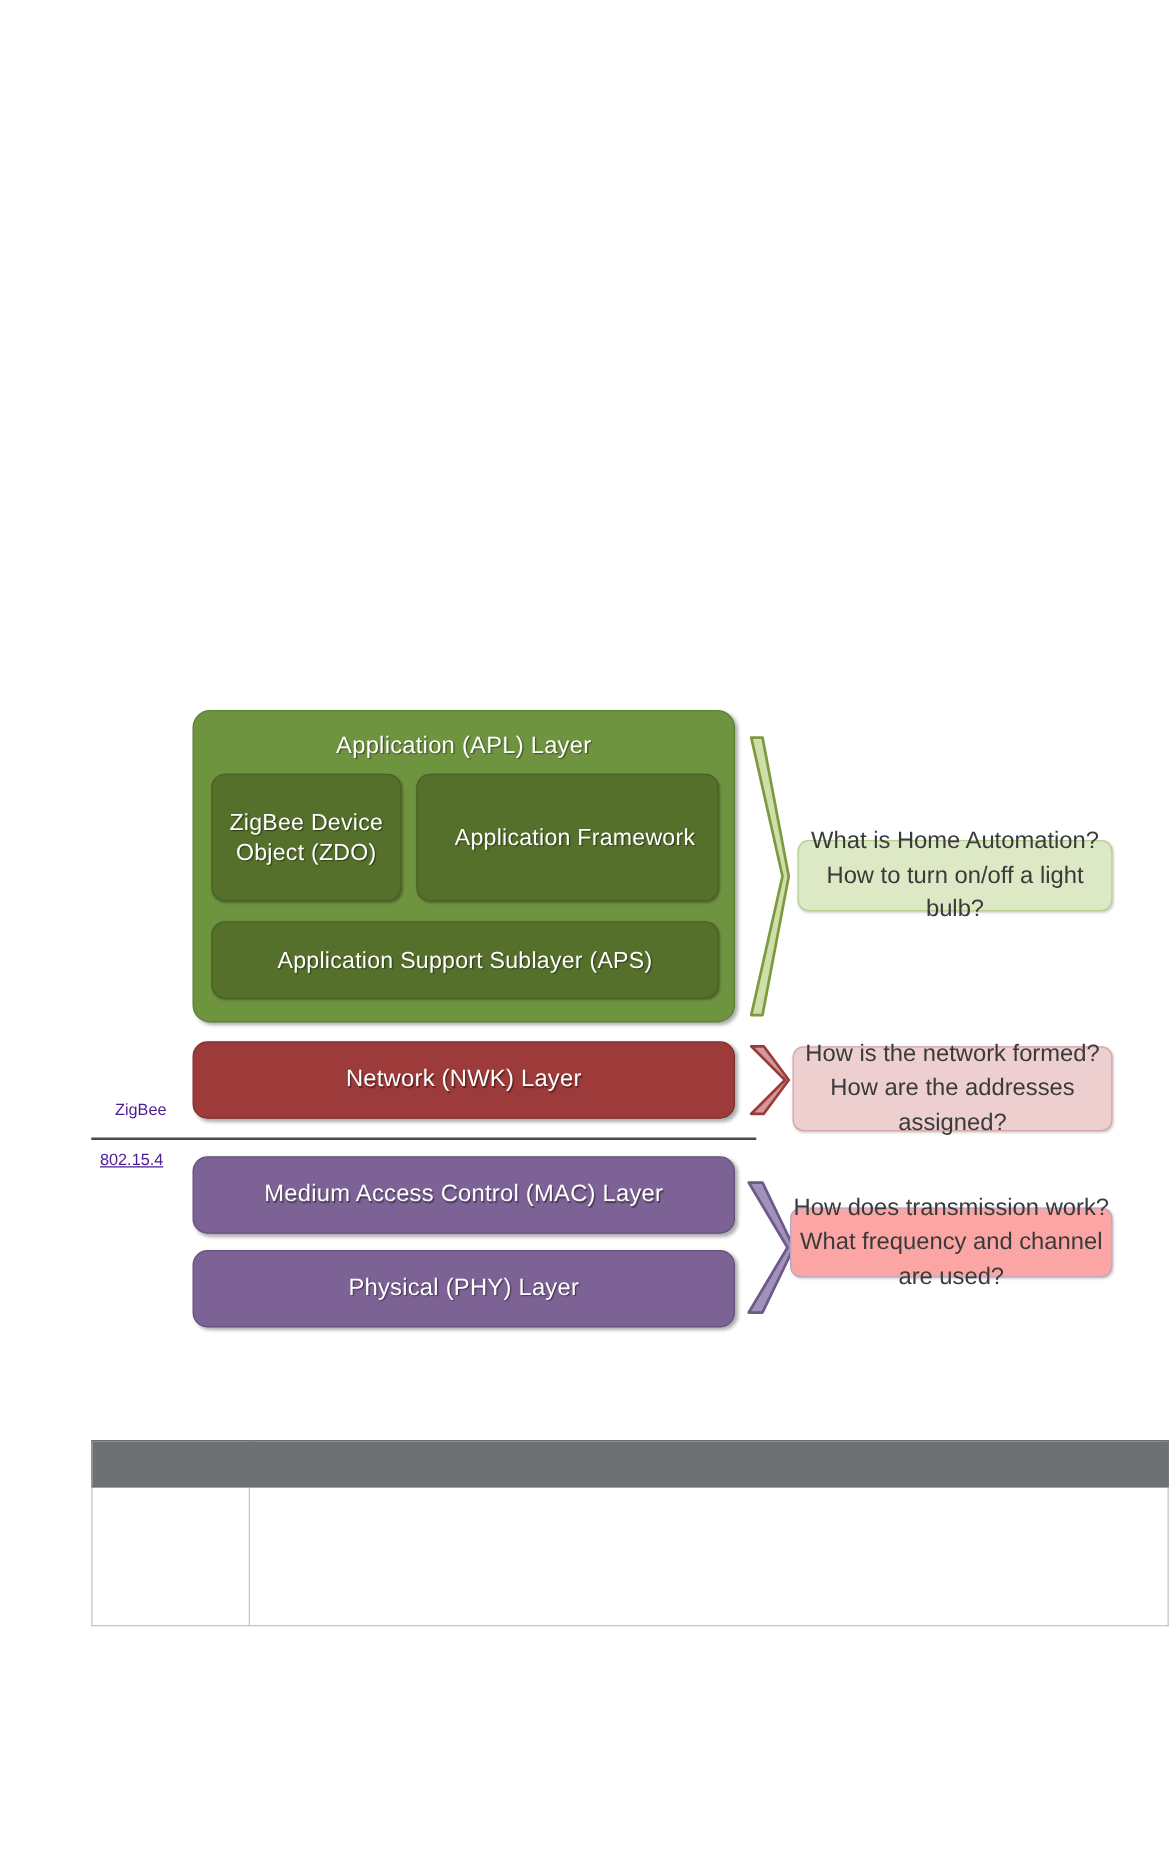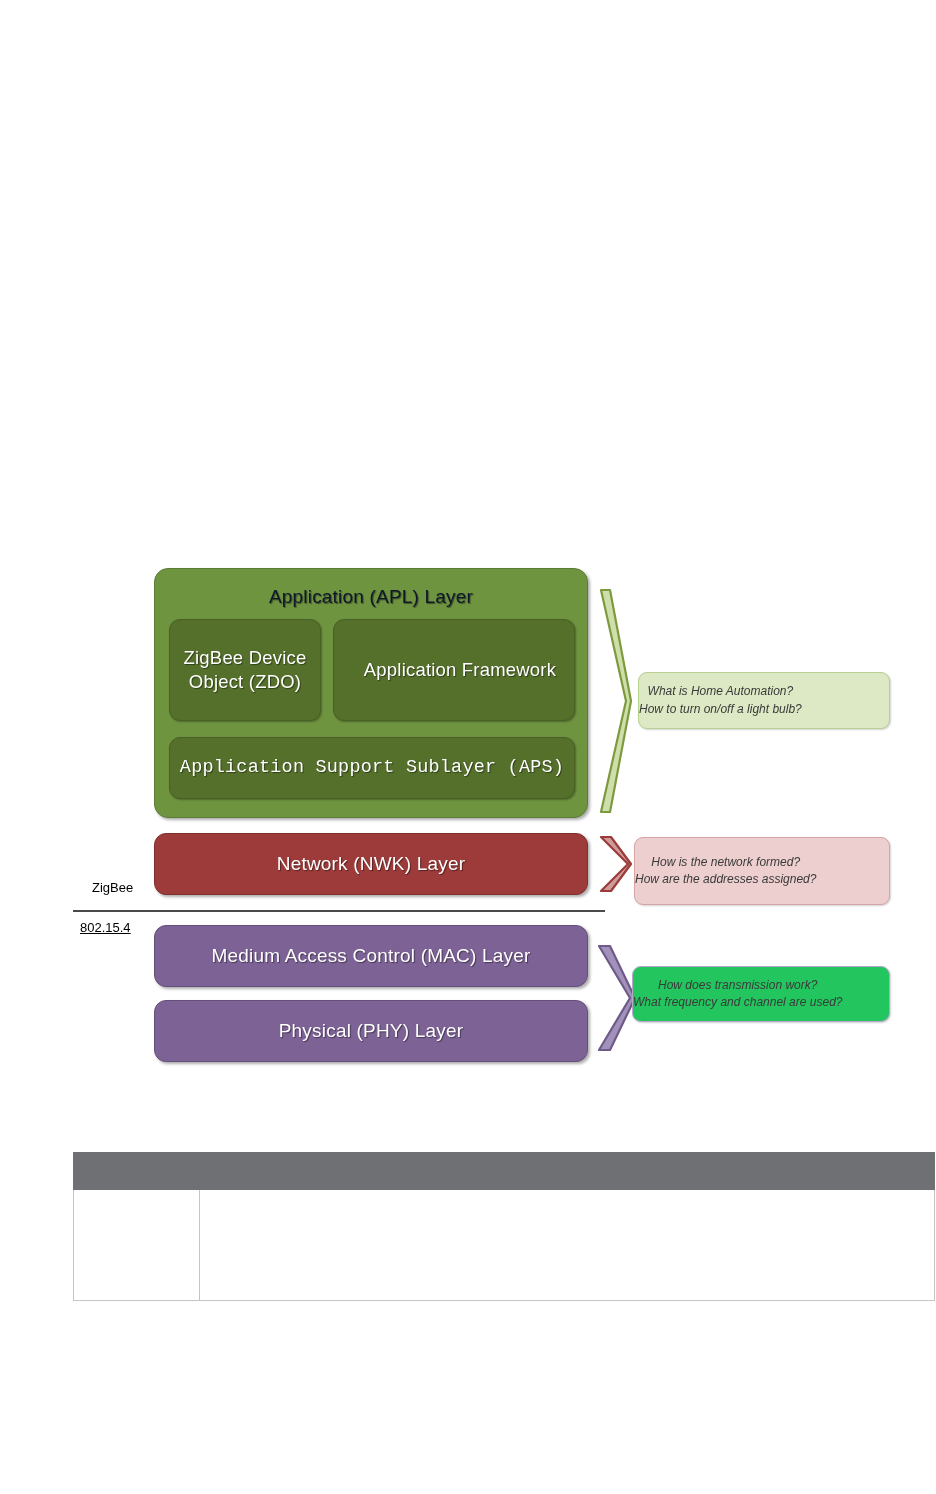--- a/index.html
+++ b/index.html
@@ -40,21 +40,21 @@
     border-radius: 14px;
     background: #6f9440;
     border: 1px solid #5c7c34;
     box-shadow: 2px 2px 3px rgba(0,0,0,.32);
   }
   #apl-title {
     position: absolute;
     left: 0; right: 0;
     top: 16px;
     text-align: center;
-    color: #0f172a;
+    color: #ffffff;
     font-size: 19px;
     text-shadow: 1px 1px 1px rgba(0,0,0,.45);
   }
 
   .apl-sub {
     position: absolute;
     box-sizing: border-box;
     background: #55702b;
     border: 1px solid #4a6125;
     border-radius: 11px;
@@ -63,21 +63,21 @@
     align-items: center;
     justify-content: center;
     text-align: center;
     font-size: 18.5px;
     line-height: 1.3;
     text-shadow: 1px 1px 1px rgba(0,0,0,.45);
     box-shadow: 1px 1px 2px rgba(0,0,0,.3);
   }
   #zdo-box      { left: 14px;  top: 50px; width: 152px; height: 102px; }
   #framework-box{ left: 178px; top: 50px; width: 242px; height: 102px; padding-left: 12px; }
-  #aps-box      { left: 14px;  top: 168px; width: 406px; height: 62px; font-family: Liberation Mono, monospace; }
+  #aps-box      { left: 14px;  top: 168px; width: 406px; height: 62px; }
 
   
   #nwk-box {
     left: 154px; top: 833px; width: 434px; height: 62px;
     background: #9c3b3a;
     border: 1px solid #7e2f2e;
     box-shadow: 2px 2px 3px rgba(0,0,0,.32);
   }
   
   #mac-box {
@@ -91,21 +91,21 @@
     left: 154px; top: 1000px; width: 434px; height: 62px;
     background: #7d6296;
     border: 1px solid #66507b;
     box-shadow: 2px 2px 3px rgba(0,0,0,.32);
   }
 
   
   .side-label {
     position: absolute;
     font-size: 13px;
-    color: #000000;
+    color: #4c1d95;
     white-space: nowrap;
   }
   #label-zigbee   { left: 92px; top: 880px; }
   #label-802154   { left: 80px; top: 920px; text-decoration: underline; }
   #standard-divider {
     position: absolute;
     left: 73px; top: 910px;
     width: 532px; height: 2px;
     background: #4a4a4a;
   }
@@ -114,42 +114,41 @@
   .chevron { position: absolute; }
   .chevron svg { display: block; overflow: visible; }
 
   
   .callout {
     position: absolute;
     box-sizing: border-box;
     border-radius: 9px;
     display: flex;
     align-items: center;
-    justify-content: flex-start;
-    text-align: center;
-    font-size: 12px;
+    justify-content: flex-end;
+    text-align: center;
+    font-size: 19px;
     line-height: 1.45;
     color: #3a3a3a;
     white-space: pre-line;
     box-shadow: 1px 1px 2px rgba(0,0,0,.18);
-    font-style: italic;
   }
   #callout-apl {
     left: 638px; top: 672px; width: 252px; height: 57px;
     background: #dde8c4;
     border: 1px solid #b8cf92;
   }
   #callout-nwk {
     left: 634px; top: 837px; width: 256px; height: 68px;
     background: #eccfce;
     border: 1px solid #d4a5a4;
   }
   #callout-phy {
     left: 632px; top: 966px; width: 258px; height: 56px;
-    background: #22c55e;
+    background: #fca5a5;
     border: 1px solid #b6a6c9;
   }
 
   
   #bottom-table {
     position: absolute;
     left: 73px;
     top: 1152px;
     width: 862px;
     border-collapse: collapse;

